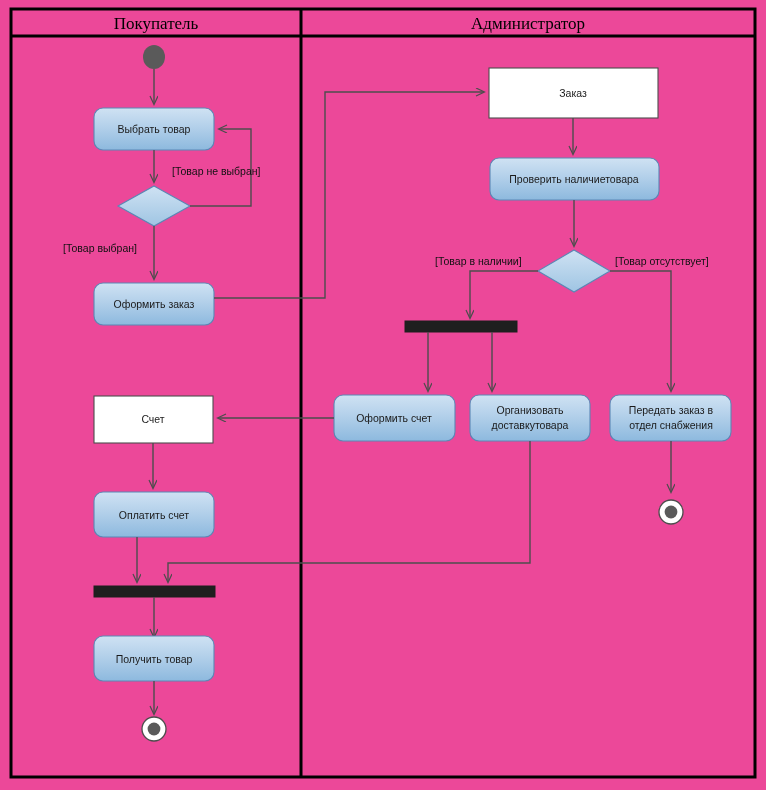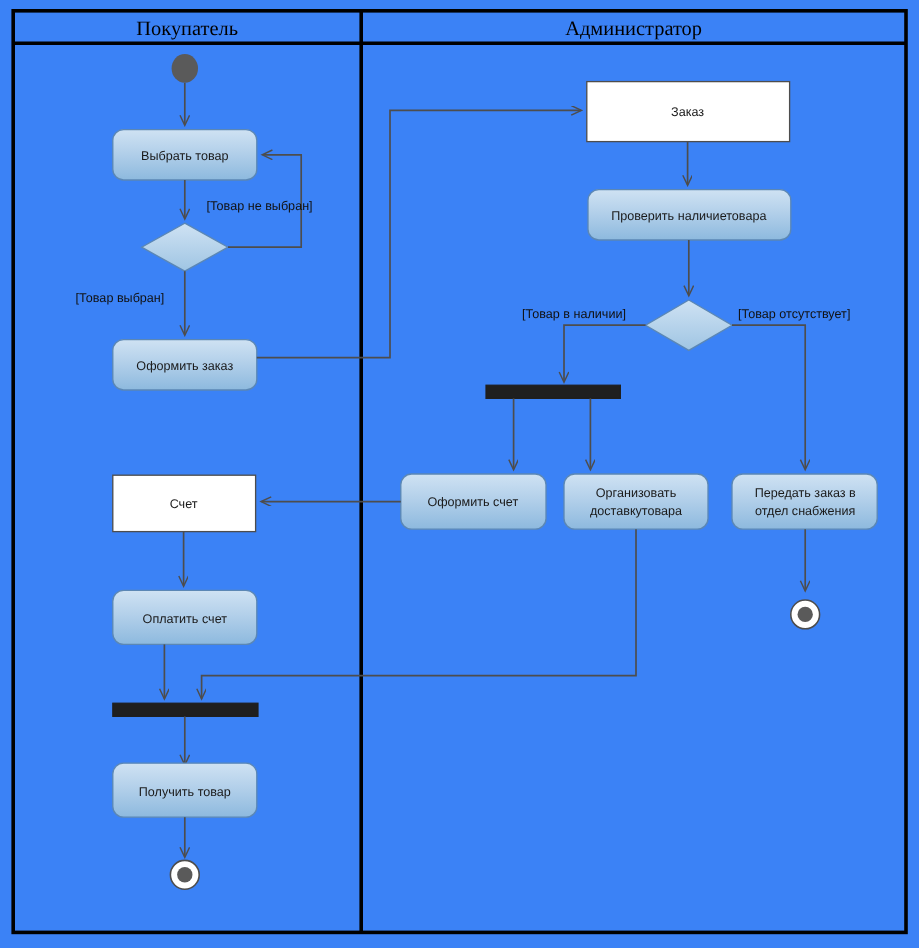--- a/index.html
+++ b/index.html
@@ -10,21 +10,21 @@
   body {
     width: 766px;
     height: 790px;
     font-family: "Liberation Sans", sans-serif;
     overflow: hidden;
   }
   #diagram-root {
     position: relative;
     width: 766px;
     height: 790px;
-    background: #3b82f6;
+    background: #ec4899;
     text-align: center;
   }
   svg#uml-canvas {
     position: absolute;
     left: 0;
     top: 0;
     width: 766px;
     height: 790px;
   }
   .lane-header-text {

